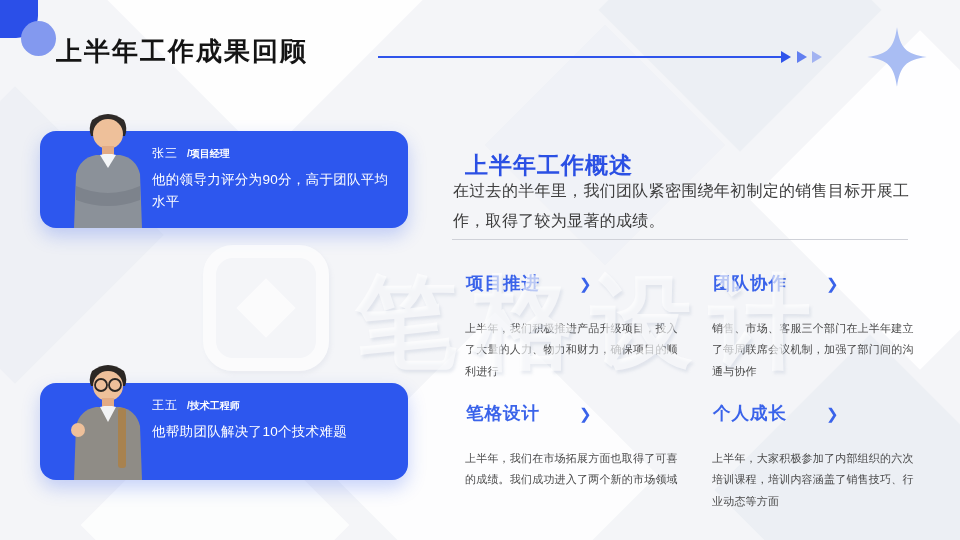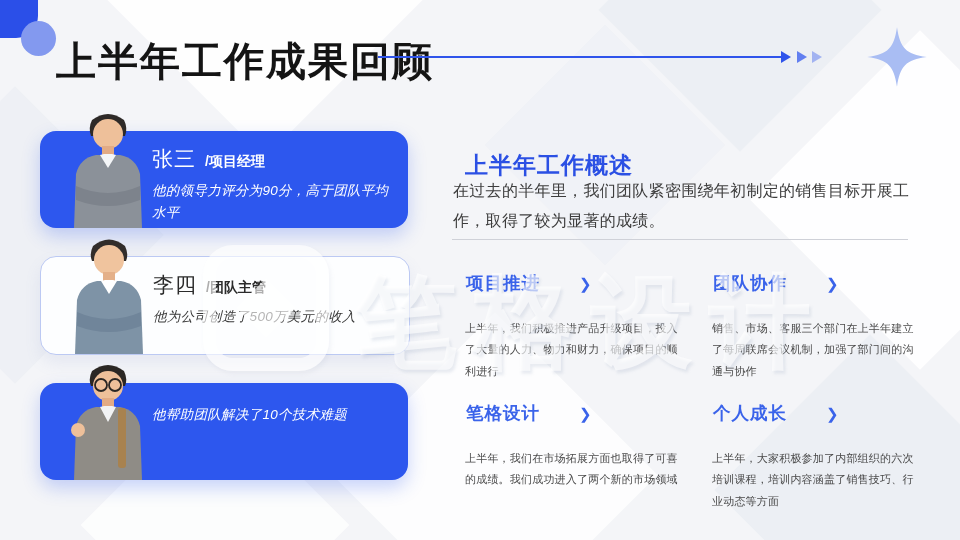--- a/index.html
+++ b/index.html
@@ -21,42 +21,42 @@
   .dm7{left:120px;top:430px;width:190px;height:190px;background:rgba(255,255,255,.75);}
   .dm8{left:520px;top:60px;width:170px;height:170px;background:rgba(236,239,245,.5);}
 
   
   .corner-square{position:absolute;left:0;top:0;width:38px;height:38px;
     background:#2b4fe8;border-bottom-right-radius:22px;}
   .corner-circle{position:absolute;left:21px;top:21px;width:35px;height:35px;
     border-radius:50%;background:#8399ef;}
   .page-title{position:absolute;left:56px;top:34px;margin:0;
     font-family:"Liberation Serif","DejaVu Serif",serif;
-    font-size:40px;font-weight:600;color:#141414;letter-spacing:2px;}
+    font-size:26px;font-weight:600;color:#141414;letter-spacing:2px;}
   .title-line{position:absolute;left:378px;top:56px;width:404px;height:2px;background:#2f54eb;}
   .title-line .tip{position:absolute;right:-9px;top:-5px;width:0;height:0;
     border-left:10px solid #2f54eb;border-top:6px solid transparent;border-bottom:6px solid transparent;}
   .mini-arrow{position:absolute;top:51px;width:0;height:0;
     border-left:10px solid #4a6bee;border-top:6px solid transparent;border-bottom:6px solid transparent;}
   .ma1{left:797px;opacity:.85;}
   .ma2{left:812px;opacity:.45;}
   .sparkle{position:absolute;left:866px;top:26px;width:62px;height:62px;}
 
   
   .person-card{position:absolute;left:40px;width:368px;height:97px;border-radius:16px;}
   .person-card.blue{background:#2d57ee;box-shadow:0 8px 18px rgba(45,87,238,.25);}
   .person-card.white{background:#fdfeff;border:1px solid #bcc9f3;box-shadow:0 8px 16px rgba(120,140,200,.12);}
   .pc1{top:131px;} .pc2{top:256px;} .pc3{top:383px;}
   .photo{position:absolute;left:22px;bottom:0;width:92px;height:112px;overflow:visible;}
   .photo svg{position:absolute;left:0;bottom:0;}
   .info{position:absolute;left:112px;top:14px;right:14px;}
   .name-row{display:flex;align-items:baseline;gap:9px;}
-  .p-name{font-family:"Liberation Serif","DejaVu Serif",serif;font-size:21px;letter-spacing:1px;}
-  .p-role{font-size:14px;font-weight:bold;text-align:center;}
-  .p-desc{margin:7px 0 0 0;font-size:13.5px;line-height:1.62;letter-spacing:.3px;font-style:italic;}
+  .p-name{font-family:"Liberation Serif","DejaVu Serif",serif;font-size:12px;letter-spacing:1px;}
+  .p-role{font-size:10px;font-weight:bold;text-align:center;}
+  .p-desc{margin:7px 0 0 0;font-size:13.5px;line-height:1.62;letter-spacing:.3px;}
   .person-card.blue .p-name,.person-card.blue .p-role,.person-card.blue .p-desc{color:#ffffff;}
   .person-card.white .p-name,.person-card.white .p-role{color:#2b2b2b;}
   .person-card.white .p-desc{color:#3a3a3a;}
 
   
   .overview-heading{position:absolute;left:453px;top:138px;margin:12px;
     font-family:"Liberation Serif","DejaVu Serif",serif;
     font-size:23px;font-weight:700;color:#2b50e4;letter-spacing:1px;}
   .overview-body{position:absolute;left:453px;top:176px;width:462px;margin:0;
     font-size:16px;line-height:1.9;color:#3d3d3d;letter-spacing:.3px;}
@@ -119,55 +119,40 @@
     </div>
     <div class="info">
       <div class="name-row">
         <span class="p-name">张三</span>
         <span class="p-role">/项目经理</span>
       </div>
       <p class="p-desc">他的领导力评分为90分，高于团队平均水平</p>
     </div>
   </div>
 
-  <div class="person-card white pc2">
-    <div class="photo">
-      <svg width="92" height="120" viewBox="0 0 92 120">
-        <path d="M30 12 Q46 -1 62 12 Q66 20 63 27 L29 27 Q26 20 30 12Z" fill="#322d2a"></path>
-        <circle cx="46" cy="26" r="15" fill="#f0c49e"></circle>
-        <rect x="40" y="38" width="12" height="10" fill="#e4b089"></rect>
-        <path d="M12 120 L14 66 Q18 50 34 47 L58 47 Q74 50 78 66 L80 120 Z" fill="#7e93a6"></path>
-        <path d="M38 47 L46 60 L54 47 L50 46 L42 46 Z" fill="#ffffff"></path>
-        <path d="M14 78 Q46 92 78 78 L78 92 Q46 104 14 92 Z" fill="#70859a"></path>
-      </svg>
-    </div>
-    <div class="info">
-      <div class="name-row">
-        <span class="p-name">李四</span>
-        <span class="p-role">/团队主管</span>
-      </div>
-      <p class="p-desc">他为公司创造了500万美元的收入</p>
-    </div>
-  </div>
 
   <div class="person-card blue pc3">
     <div class="photo">
       <svg width="92" height="120" viewBox="0 0 92 120">
         <path d="M30 11 Q46 -1 62 11 Q66 19 63 26 L29 26 Q26 19 30 11Z" fill="#2b2724"></path>
         <circle cx="46" cy="26" r="15" fill="#eec09a"></circle>
         <circle cx="39" cy="25" r="6" fill="none" stroke="#2b2724" stroke-width="1.8"></circle>
         <circle cx="53" cy="25" r="6" fill="none" stroke="#2b2724" stroke-width="1.8"></circle>
         <rect x="40" y="38" width="12" height="10" fill="#e2ab85"></rect>
         <path d="M12 120 L14 66 Q18 50 34 47 L58 47 Q74 50 78 66 L80 120 Z" fill="#8f8c86"></path>
         <path d="M38 47 L46 62 L54 47 L50 46 L42 46 Z" fill="#f2f3f4"></path>
         <rect x="56" y="48" width="8" height="60" rx="3" fill="#a8824f"></rect>
         <circle cx="16" cy="70" r="7" fill="#eec09a"></circle>
       </svg>
     </div>
     <div class="info">
+      <div class="name-row">
+        <span class="p-name">王五</span>
+        <span class="p-role">/技术工程师</span>
+      </div>
       <p class="p-desc">他帮助团队解决了10个技术难题</p>
     </div>
   </div>
 
   <h2 class="overview-heading">上半年工作概述</h2>
   <p class="overview-body">在过去的半年里，我们团队紧密围绕年初制定的销售目标开展工作，取得了较为显著的成绩。</p>
   <div class="divider"></div>
 
   <div class="sec sec1">
     <div class="sec-head">

